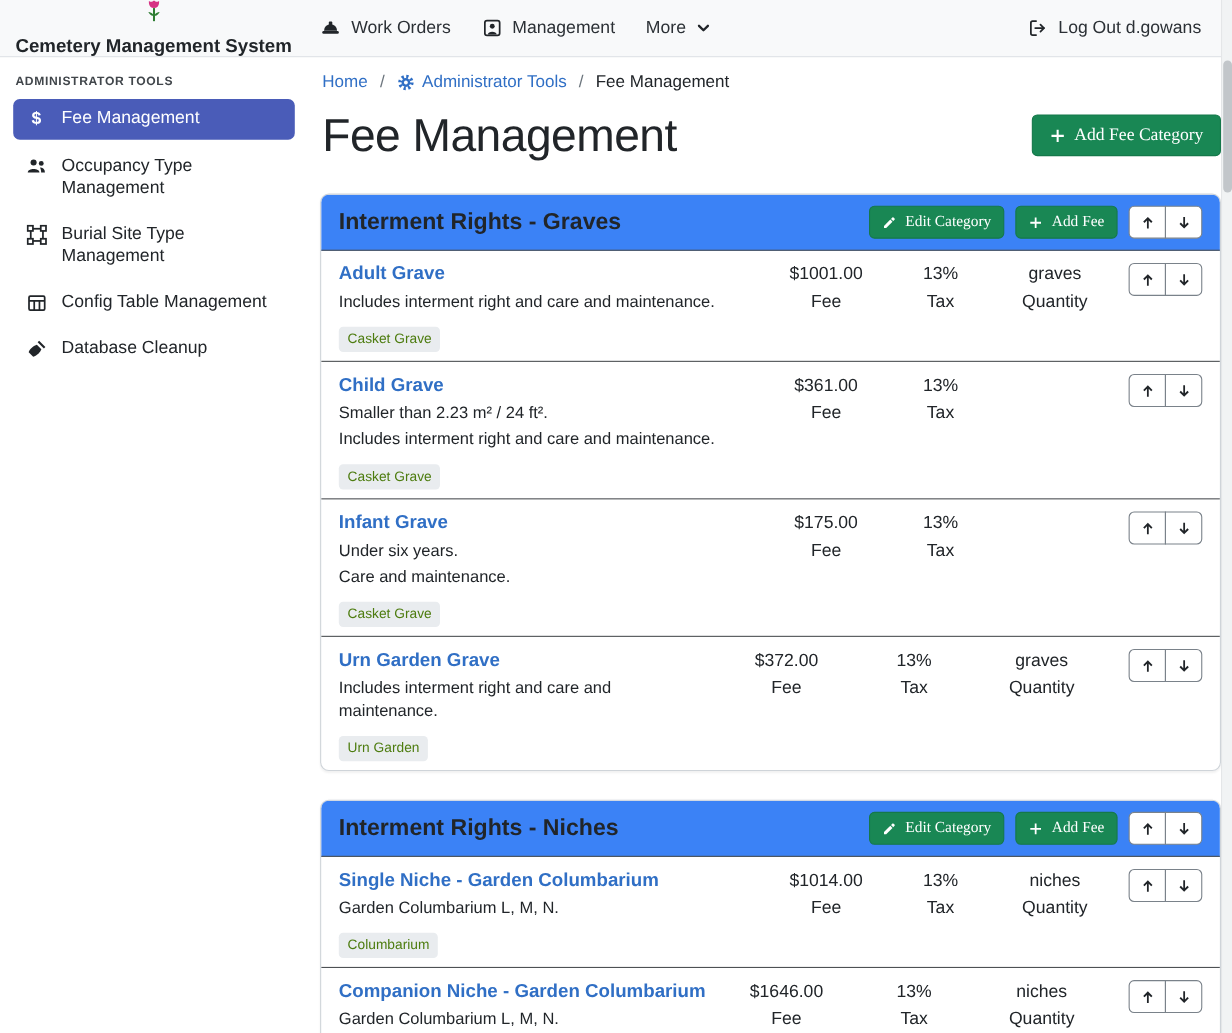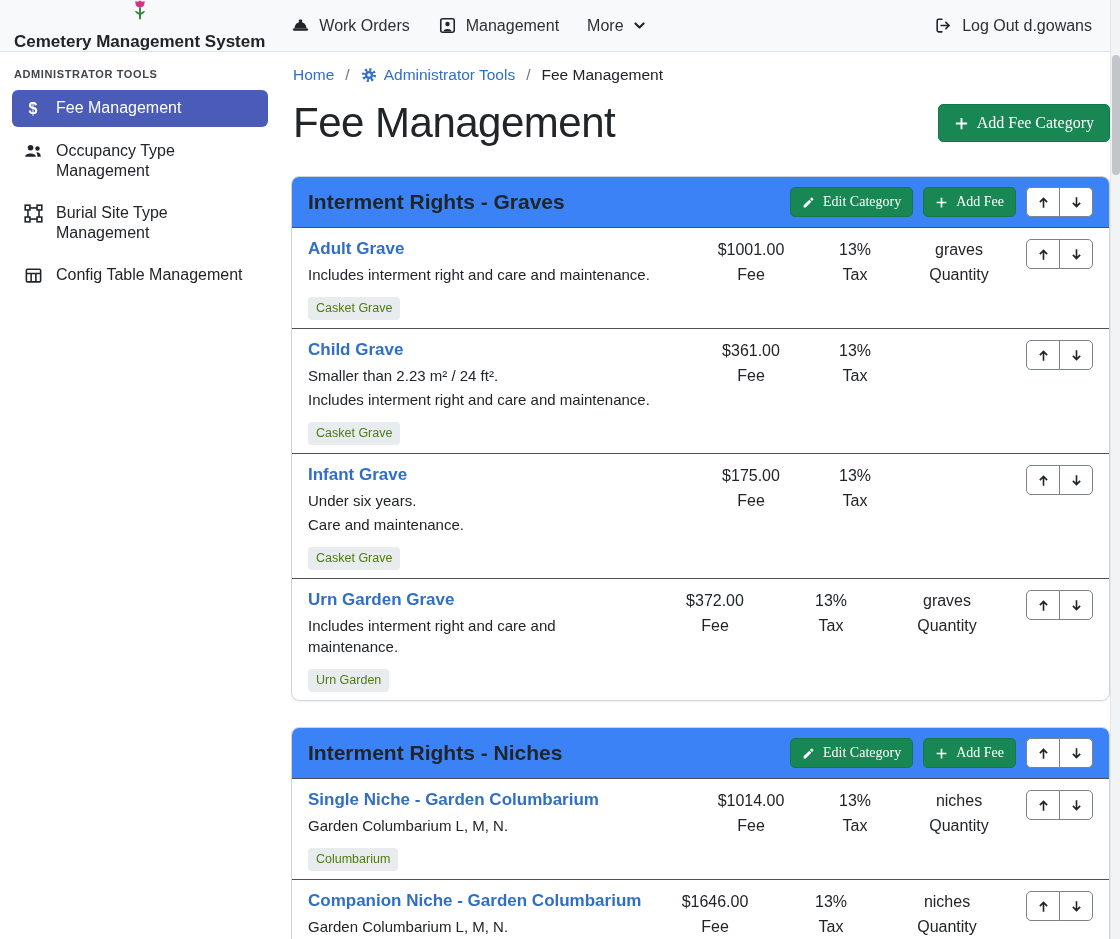--- a/index.html
+++ b/index.html
@@ -185,20 +185,29 @@
     <div class="side-item">
       <span class="icon">
         <svg width="19" height="19" viewBox="0 0 24 24" fill="none" stroke="currentColor" stroke-width="2">
           <rect x="3" y="4" width="18" height="16" rx="1.5"></rect>
           <path d="M3 9.5 h18 M9 9.5 V20 M15 9.5 V20"></path>
         </svg>
       </span>
       <span>Config Table Management</span>
     </div>
 
+    <div class="side-item">
+      <span class="icon">
+        <svg width="19" height="19" viewBox="0 0 24 24" fill="currentColor">
+          <path d="M14.6 2.2 l7.2 7.2 -1.7 1.7 -7.2-7.2 z"></path>
+          <path d="M12 6.8 l5.2 5.2 c-1.2 3.4-4.8 7.2-9.4 8.6 L2.6 15.4 C4 10.8 8.6 8 12 6.8 z"></path>
+        </svg>
+      </span>
+      <span>Database Cleanup</span>
+    </div>
   </aside>
 
   <main class="main">
 
     <div class="breadcrumb">
       <a class="crumb-link">Home</a>
       <span class="crumb-sep">/</span>
       <a class="crumb-link">
         <span class="nav-icon">
           <svg width="16" height="16" viewBox="0 0 24 24">

